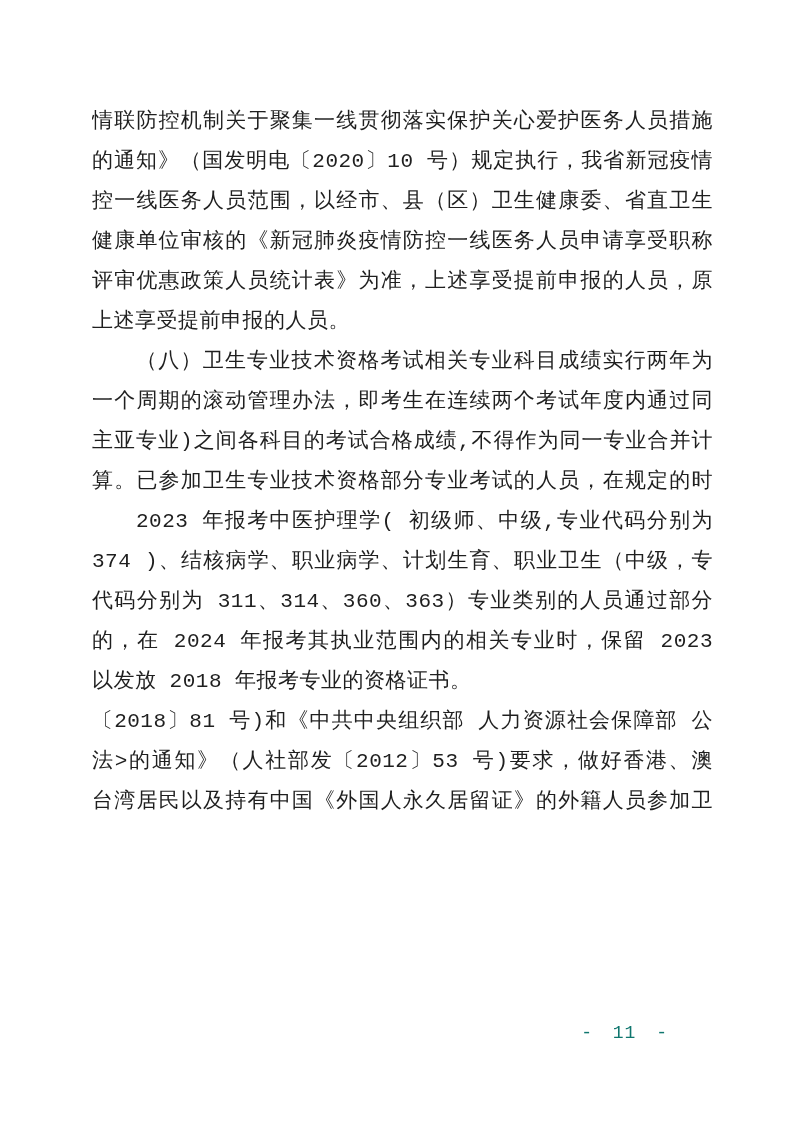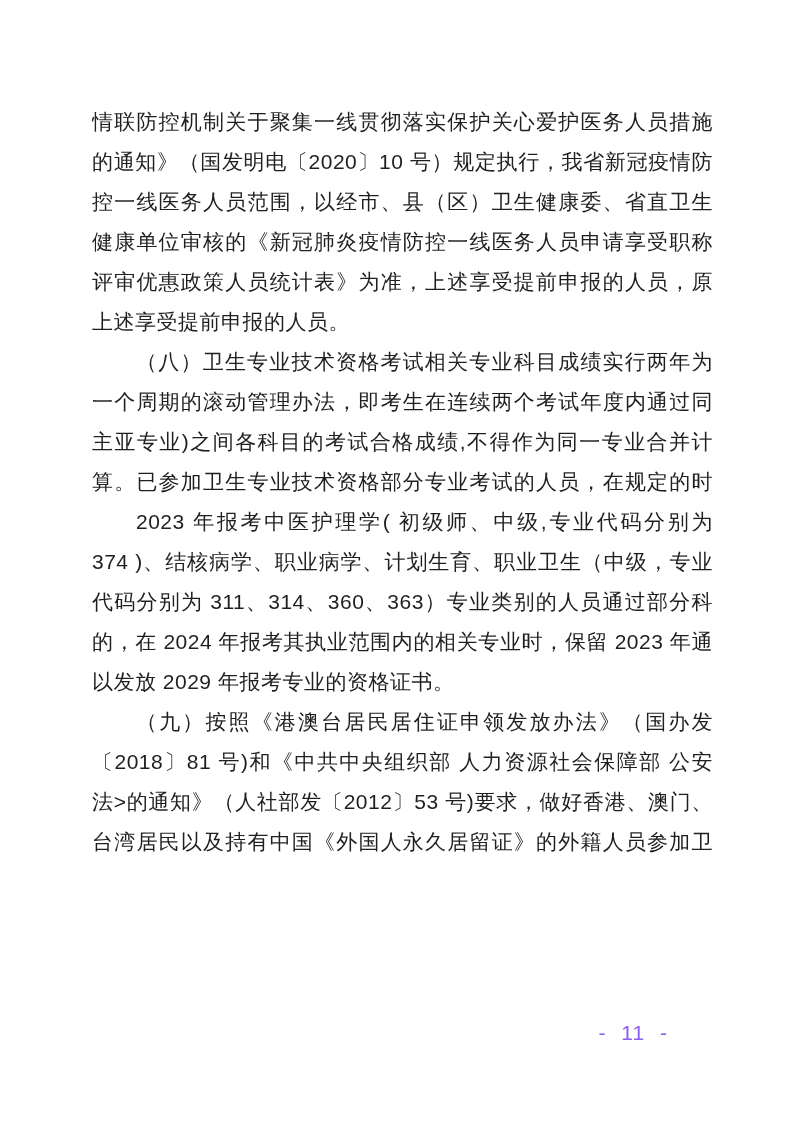--- a/index.html
+++ b/index.html
@@ -6,21 +6,21 @@
     margin: 0;
     padding: 0;
     background: #ffffff;
   }
   .page {
     position: relative;
     width: 794px;
     height: 1123px;
     background: #ffffff;
     overflow: hidden;
-    font-family: Liberation Sans, sans-serif;
+    font-family: Liberation Mono, monospace;
     color: #1f1f1f;
   }
   .content {
     position: absolute;
     left: 92px;
     top: 102px;
     width: 621px;
   }
   .paragraph {
     margin: 0;
@@ -41,22 +41,22 @@
   }
   .line.para-end {
     text-align-last: left;
   }
   .page-number {
     position: absolute;
     top: 1021px;
     right: 126px;
     height: 24px;
     line-height: 24px;
-    font-size: 21px;
-    color: #8b5cf6;
+    font-size: 18px;
+    color: #0f766e;
     word-spacing: 8px;
     letter-spacing: 1px;
   }
 </style>
 </head>
 <body>
 
 <div class="page">
   <div class="content">
       <div class="paragraph">
@@ -71,23 +71,22 @@
         <div class="line indent">（八）卫生专业技术资格考试相关专业科目成绩实行两年为</div>
         <div class="line">一个周期的滚动管理办法，即考生在连续两个考试年度内通过同</div>
         <div class="line">主亚专业)之间各科目的考试合格成绩,不得作为同一专业合并计</div>
         <div class="line">算。已参加卫生专业技术资格部分专业考试的人员，在规定的时</div>
       </div>
       <div class="paragraph">
         <div class="line indent">2023 年报考中医护理学( 初级师、中级,专业代码分别为 204、</div>
         <div class="line">374 )、结核病学、职业病学、计划生育、职业卫生（中级，专业</div>
         <div class="line">代码分别为 311、314、360、363）专业类别的人员通过部分科目</div>
         <div class="line">的，在 2024 年报考其执业范围内的相关专业时，保留 2023 年通</div>
-        <div class="line para-end">以发放 2029 年报考专业的资格证书。</div>
+        <div class="line para-end">以发放 2018 年报考专业的资格证书。</div>
       </div>
       <div class="paragraph">
-        <div class="line indent">（九）按照《港澳台居民居住证申领发放办法》（国办发</div>
         <div class="line">〔2018〕81 号)和《中共中央组织部 人力资源社会保障部 公安</div>
         <div class="line">法&gt;的通知》（人社部发〔2012〕53 号)要求，做好香港、澳门、</div>
         <div class="line">台湾居民以及持有中国《外国人永久居留证》的外籍人员参加卫</div>
       </div>
     </div>
   <div class="page-number">- 11 -</div>
 </div>
 
 </body></html>

